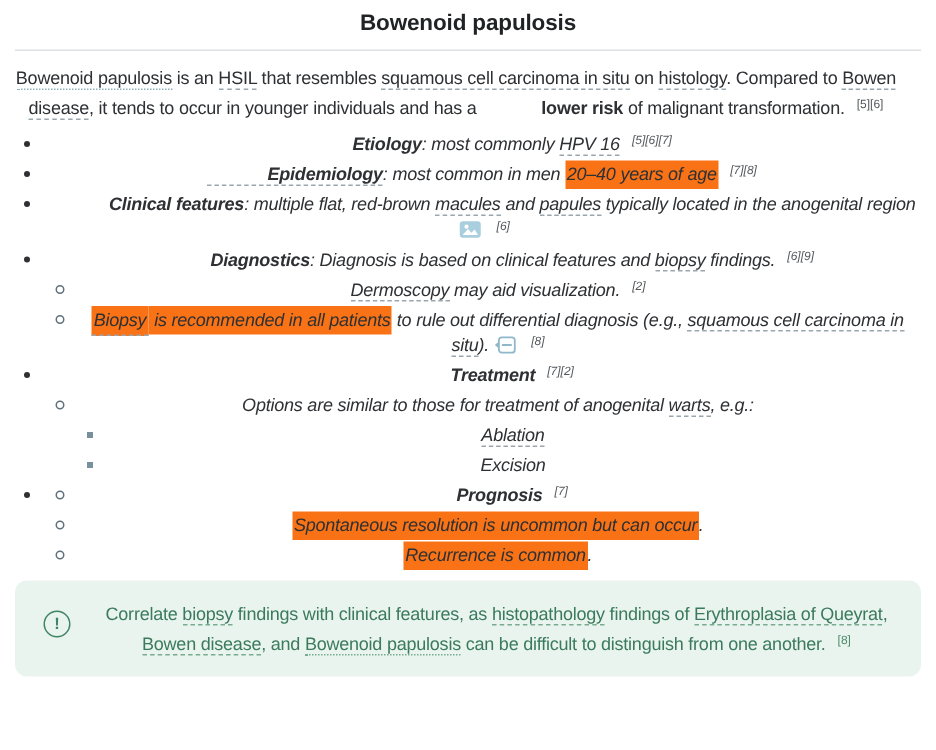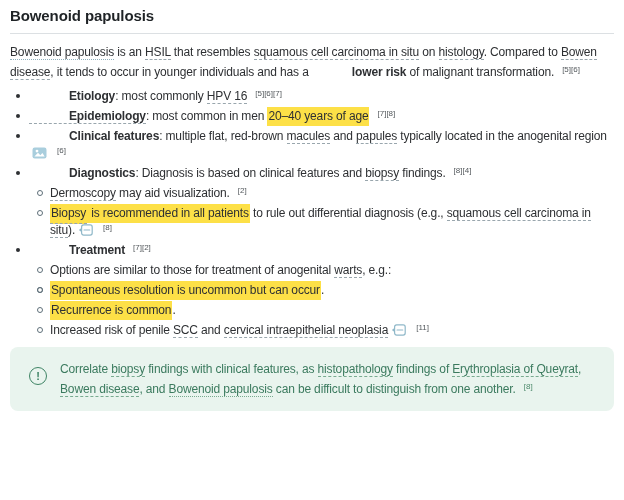--- a/index.html
+++ b/index.html
@@ -1,41 +1,41 @@
 <!DOCTYPE html>
 <html><head>
 <meta charset="utf-8">
 <style>
   html,body{margin:0;padding:0;background:#fff;}
   body{
     width:624px;height:500px;overflow:hidden;
     font-family:"Liberation Sans",sans-serif;
     font-size:12px;color:#2e3033;letter-spacing:-0.15px;
   }
-  .page{padding:6px 10px 0 10px;}
+  .page{padding:6px 10px 0 10px;text-align:center;}
   h1.title{
     margin:0;font-size:15px;line-height:20px;font-weight:700;
     color:#1f2326;letter-spacing:-0.1px;
   }
   .divider{border:none;height:1px;background:#dce0e3;margin:7px 0 0 0;}
   .intro{margin:8px 0 0 0;line-height:20px;max-width:588px;}
   .list{margin-top:6px;}
-  .li{position:relative;line-height:17px;margin-bottom:3px;}
+  .li{position:relative;line-height:17px;margin-bottom:3px;font-style:italic;}
   .lvl1{padding-left:19px;}
   .lvl2{padding-left:40px;}
   .lvl3{padding-left:60px;}
   .bullet{position:absolute;top:6px;display:inline-block;}
   .lvl1 .bullet{left:6px;width:4px;height:4px;border-radius:50%;background:#2e3033;}
   .lvl2 .bullet{left:27px;width:4px;height:4px;border-radius:50%;border:1px solid #5f707a;background:transparent;top:5px;}
   .lvl3 .bullet{left:48px;width:4px;height:4px;background:#77909c;top:6px;}
   .b{font-weight:700;padding-left:40px;}
   .link{padding-bottom:0;}
   .link.dashed{border-bottom:1px dashed #99a6ad;}
   .link.dotted{border-bottom:1px dotted #8fb0bd;}
-  .hl{background:#fde047;padding:2px 1px 3px 1px;}
+  .hl{background:#f97316;padding:2px 1px 3px 1px;}
   sup.ref{
     font-size:8px;color:#53585c;letter-spacing:0;
     line-height:0;position:relative;top:-4px;vertical-align:baseline;
     margin-left:8px;white-space:nowrap;
   }
   .icon{display:inline-block;vertical-align:-2px;margin:0 2px 0 3px;line-height:0;}
   .nowrap{white-space:nowrap;}
   .callout{
     position:relative;margin-top:8px;background:#e9f4ee;border-radius:8px;
     padding:12px 12px 12px 50px;color:#3b7a5e;
@@ -58,35 +58,33 @@
   <hr class="divider">
   <p class="intro"><span class="link dotted">Bowenoid papulosis</span><span class=""> is an </span><span class="link dashed">HSIL</span><span class=""> that resembles </span><span class="link dashed">squamous cell carcinoma in situ</span><span class=""> on </span><span class="link dashed">histology</span><span class="">. Compared to </span><span class="link dashed">Bowen disease</span><span class="">, it tends to occur in younger individuals and has a </span><span class="b">lower risk</span><span class=""> of malignant transformation.</span><span class="nowrap"><sup class="ref">[5][6]</sup></span></p>
   <div class="list">
       <div class="li lvl1"><span class="bullet"></span><span class="b">Etiology</span><span class="">: most commonly </span><span class="link dashed">HPV 16</span><span class="nowrap"><sup class="ref">[5][6][7]</sup></span></div>
       <div class="li lvl1"><span class="bullet"></span><span class="b link dashed">Epidemiology</span><span class="">: most common in men </span><span class="hl">20–40 years of age</span><span class="nowrap"><sup class="ref">[7][8]</sup></span></div>
       <div class="li lvl1"><span class="bullet"></span><span class="b">Clinical features</span><span class="">: multiple flat, red-brown </span><span class="link dashed">macules</span><span class=""> and </span><span class="link dashed">papules</span><span class=""> typically located in the anogenital region</span><span class="nowrap"><span class="icon"><svg width="15" height="12" viewBox="0 0 15 12">
               <rect x="0.5" y="0.5" width="14" height="11" rx="2.2" fill="#a9cedd"></rect>
               <circle cx="5" cy="4.1" r="1.4" fill="#fff"></circle>
               <path d="M2.4 9.6 L6 5.7 L8.3 8.2 L10.4 6 L12.7 9.6 Z" fill="#fff"></path>
             </svg></span><sup class="ref">[6]</sup></span></div>
-      <div class="li lvl1"><span class="bullet"></span><span class="b">Diagnostics</span><span class="">: Diagnosis is based on clinical features and </span><span class="link dashed">biopsy</span><span class=""> findings.</span><span class="nowrap"><sup class="ref">[8][4]</sup></span></div>
+      <div class="li lvl1"><span class="bullet"></span><span class="b">Diagnostics</span><span class="">: Diagnosis is based on clinical features and </span><span class="link dashed">biopsy</span><span class=""> findings.</span><span class="nowrap"><sup class="ref">[6][9]</sup></span></div>
       <div class="li lvl2"><span class="bullet"></span><span class="link dashed">Dermoscopy</span><span class=""> may aid visualization.</span><span class="nowrap"><sup class="ref">[2]</sup></span></div>
       <div class="li lvl2"><span class="bullet"></span><span class="link dashed hl">Biopsy</span><span class="hl"> is recommended in all patients</span><span class=""> to rule out differential diagnosis (e.g., </span><span class="link dashed">squamous cell carcinoma in situ</span><span class="">).</span><span class="nowrap"><span class="icon"><svg width="15" height="12" viewBox="0 0 15 12">
               <path d="M3.4 3.9 L0.9 6 L3.4 8.1 Z" fill="#8fb8c9"></path>
               <rect x="3.6" y="0.9" width="10.6" height="10.2" rx="2" fill="none" stroke="#8fb8c9" stroke-width="1.2"></rect>
               <line x1="6.1" y1="6" x2="11.7" y2="6" stroke="#8fb8c9" stroke-width="1.2" stroke-linecap="round"></line>
             </svg></span><sup class="ref">[8]</sup></span></div>
       <div class="li lvl1"><span class="bullet"></span><span class="b">Treatment</span><span class="nowrap"><sup class="ref">[7][2]</sup></span></div>
       <div class="li lvl2"><span class="bullet"></span><span class="">Options are similar to those for treatment of anogenital </span><span class="link dashed">warts</span><span class="">, e.g.:</span></div>
+      <div class="li lvl3"><span class="bullet"></span><span class="link dashed">Ablation</span></div>
+      <div class="li lvl3"><span class="bullet"></span><span class="">Excision</span></div>
       <div class="li lvl2"><span class="bullet"></span></div>
+      <div class="li lvl1"><span class="bullet"></span><span class="b">Prognosis</span><span class="nowrap"><sup class="ref">[7]</sup></span></div>
       <div class="li lvl2"><span class="bullet"></span><span class="hl">Spontaneous resolution is uncommon but can occur</span><span class="">.</span></div>
       <div class="li lvl2"><span class="bullet"></span><span class="hl">Recurrence is common</span><span class="">.</span></div>
-      <div class="li lvl2"><span class="bullet"></span><span class="">Increased risk of penile </span><span class="link dashed">SCC</span><span class=""> and </span><span class="link dashed">cervical intraepithelial neoplasia</span><span class="nowrap"><span class="icon"><svg width="15" height="12" viewBox="0 0 15 12">
-              <path d="M3.4 3.9 L0.9 6 L3.4 8.1 Z" fill="#8fb8c9"></path>
-              <rect x="3.6" y="0.9" width="10.6" height="10.2" rx="2" fill="none" stroke="#8fb8c9" stroke-width="1.2"></rect>
-              <line x1="6.1" y1="6" x2="11.7" y2="6" stroke="#8fb8c9" stroke-width="1.2" stroke-linecap="round"></line>
-            </svg></span><sup class="ref">[11]</sup></span></div>
     </div>
   <div class="callout">
     <span class="callout-icon">!</span>
     <p class="callout-text"><span class="">Correlate </span><span class="link dashed">biopsy</span><span class=""> findings with clinical features, as </span><span class="link dashed">histopathology</span><span class=""> findings of </span><span class="link dashed">Erythroplasia of Queyrat</span><span class="">, </span><span class="link dashed">Bowen disease</span><span class="">, and </span><span class="link dotted">Bowenoid papulosis</span><span class=""> can be difficult to distinguish from one another.</span><span class="nowrap"><sup class="ref">[8]</sup></span></p>
   </div>
 </div>
 
 </body></html>

